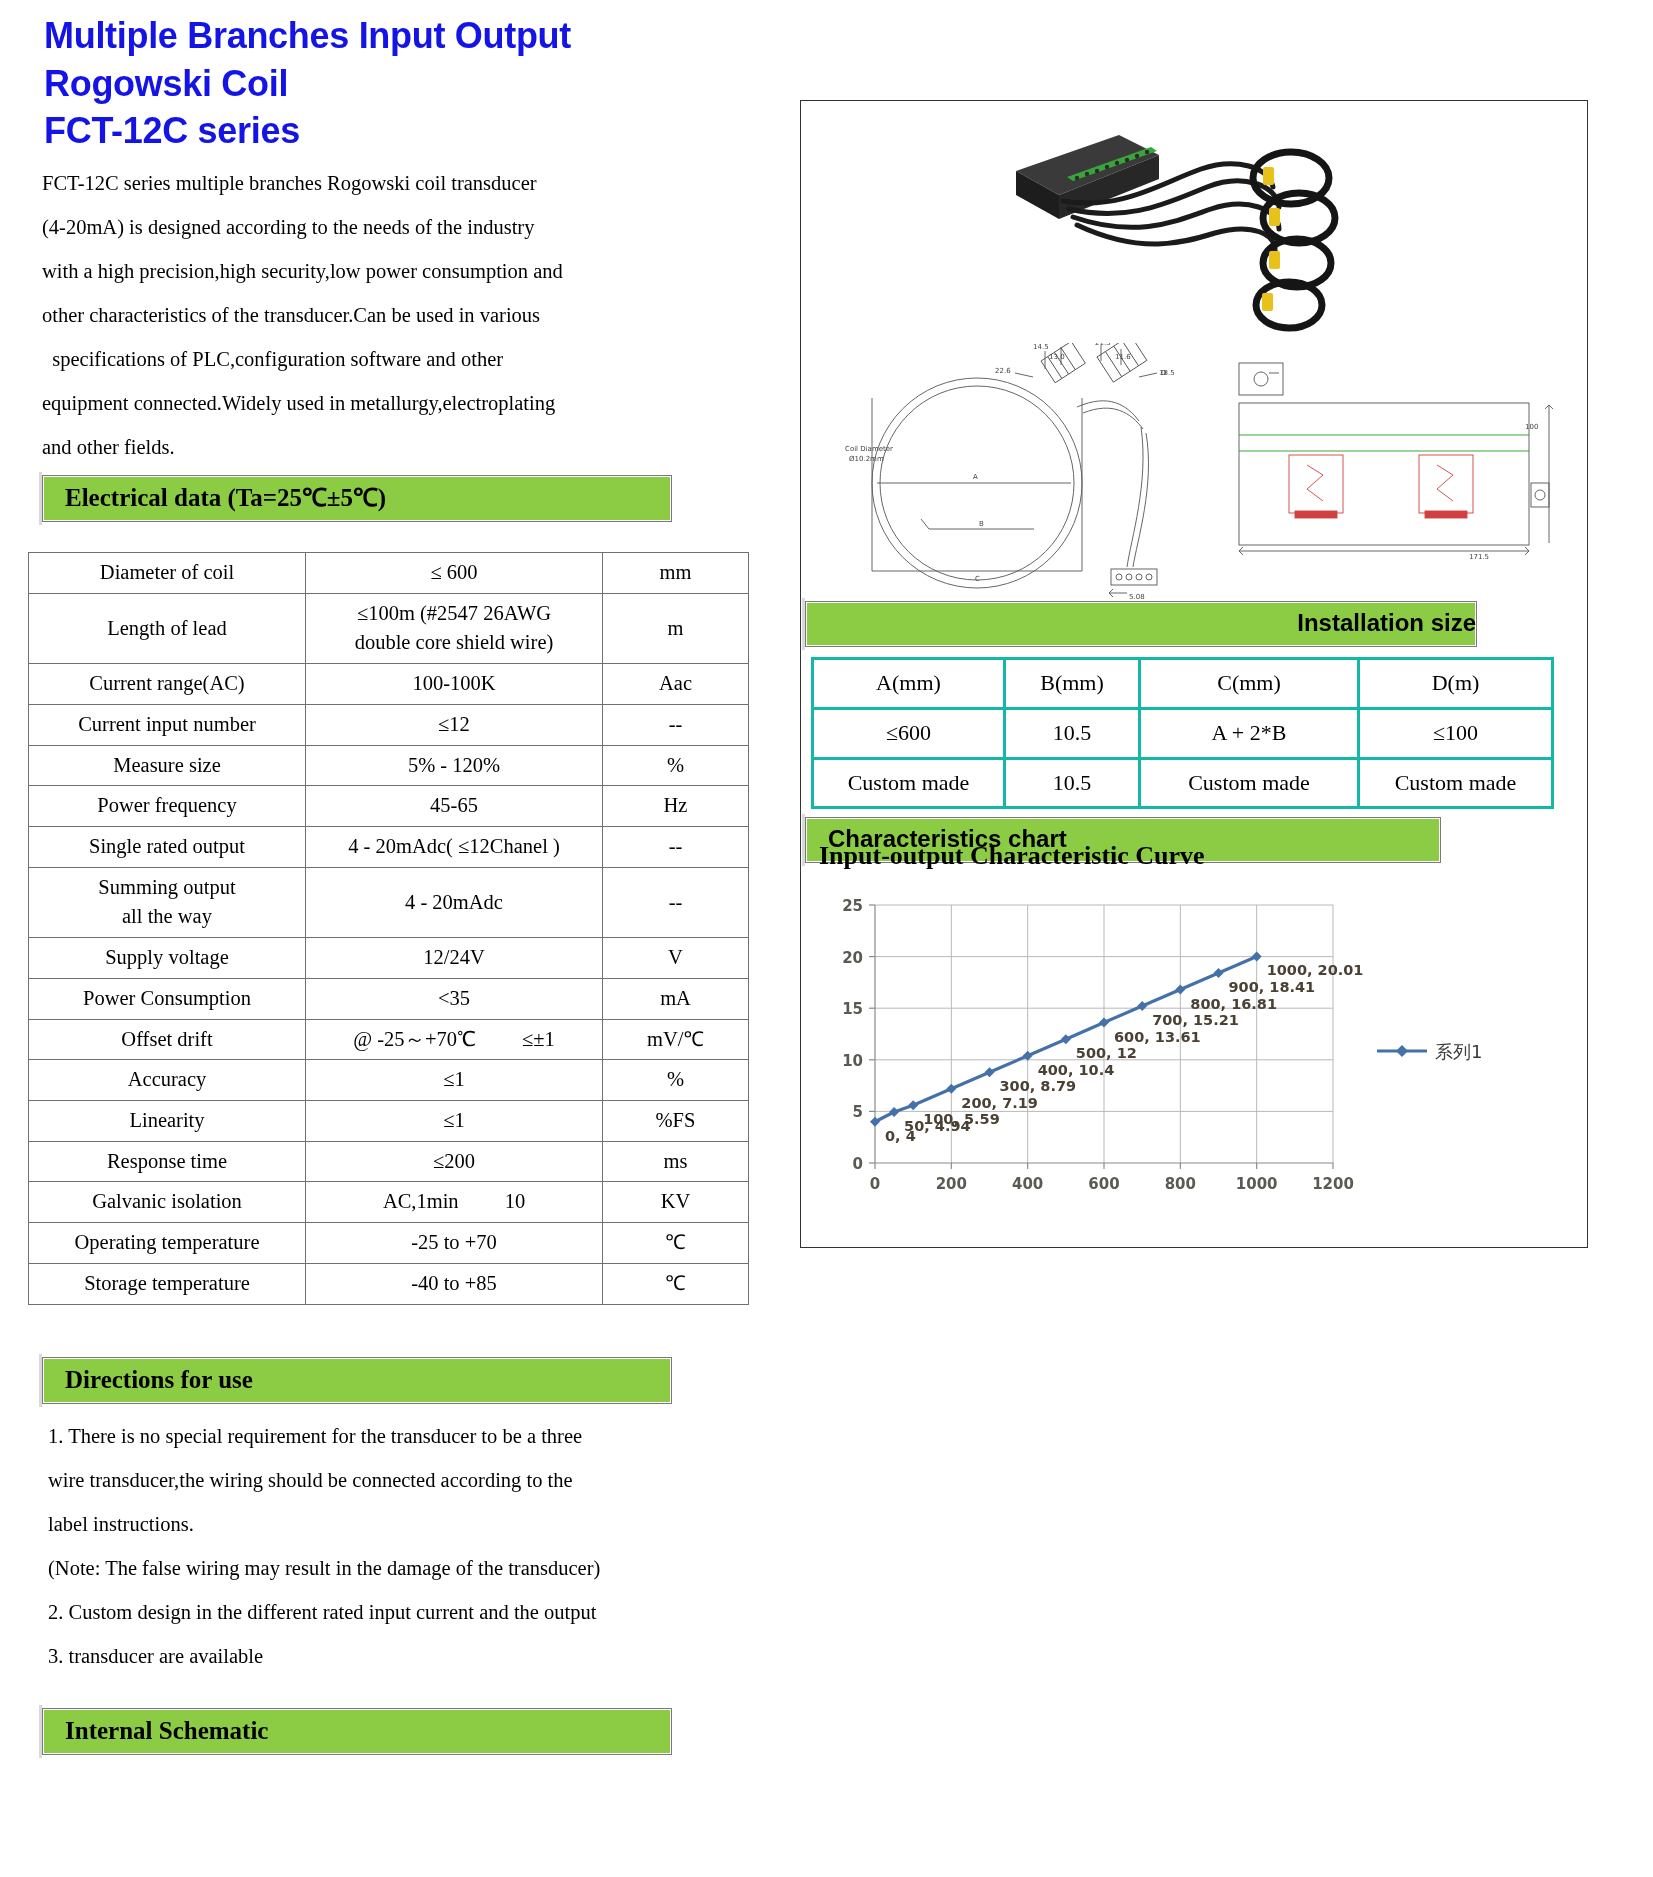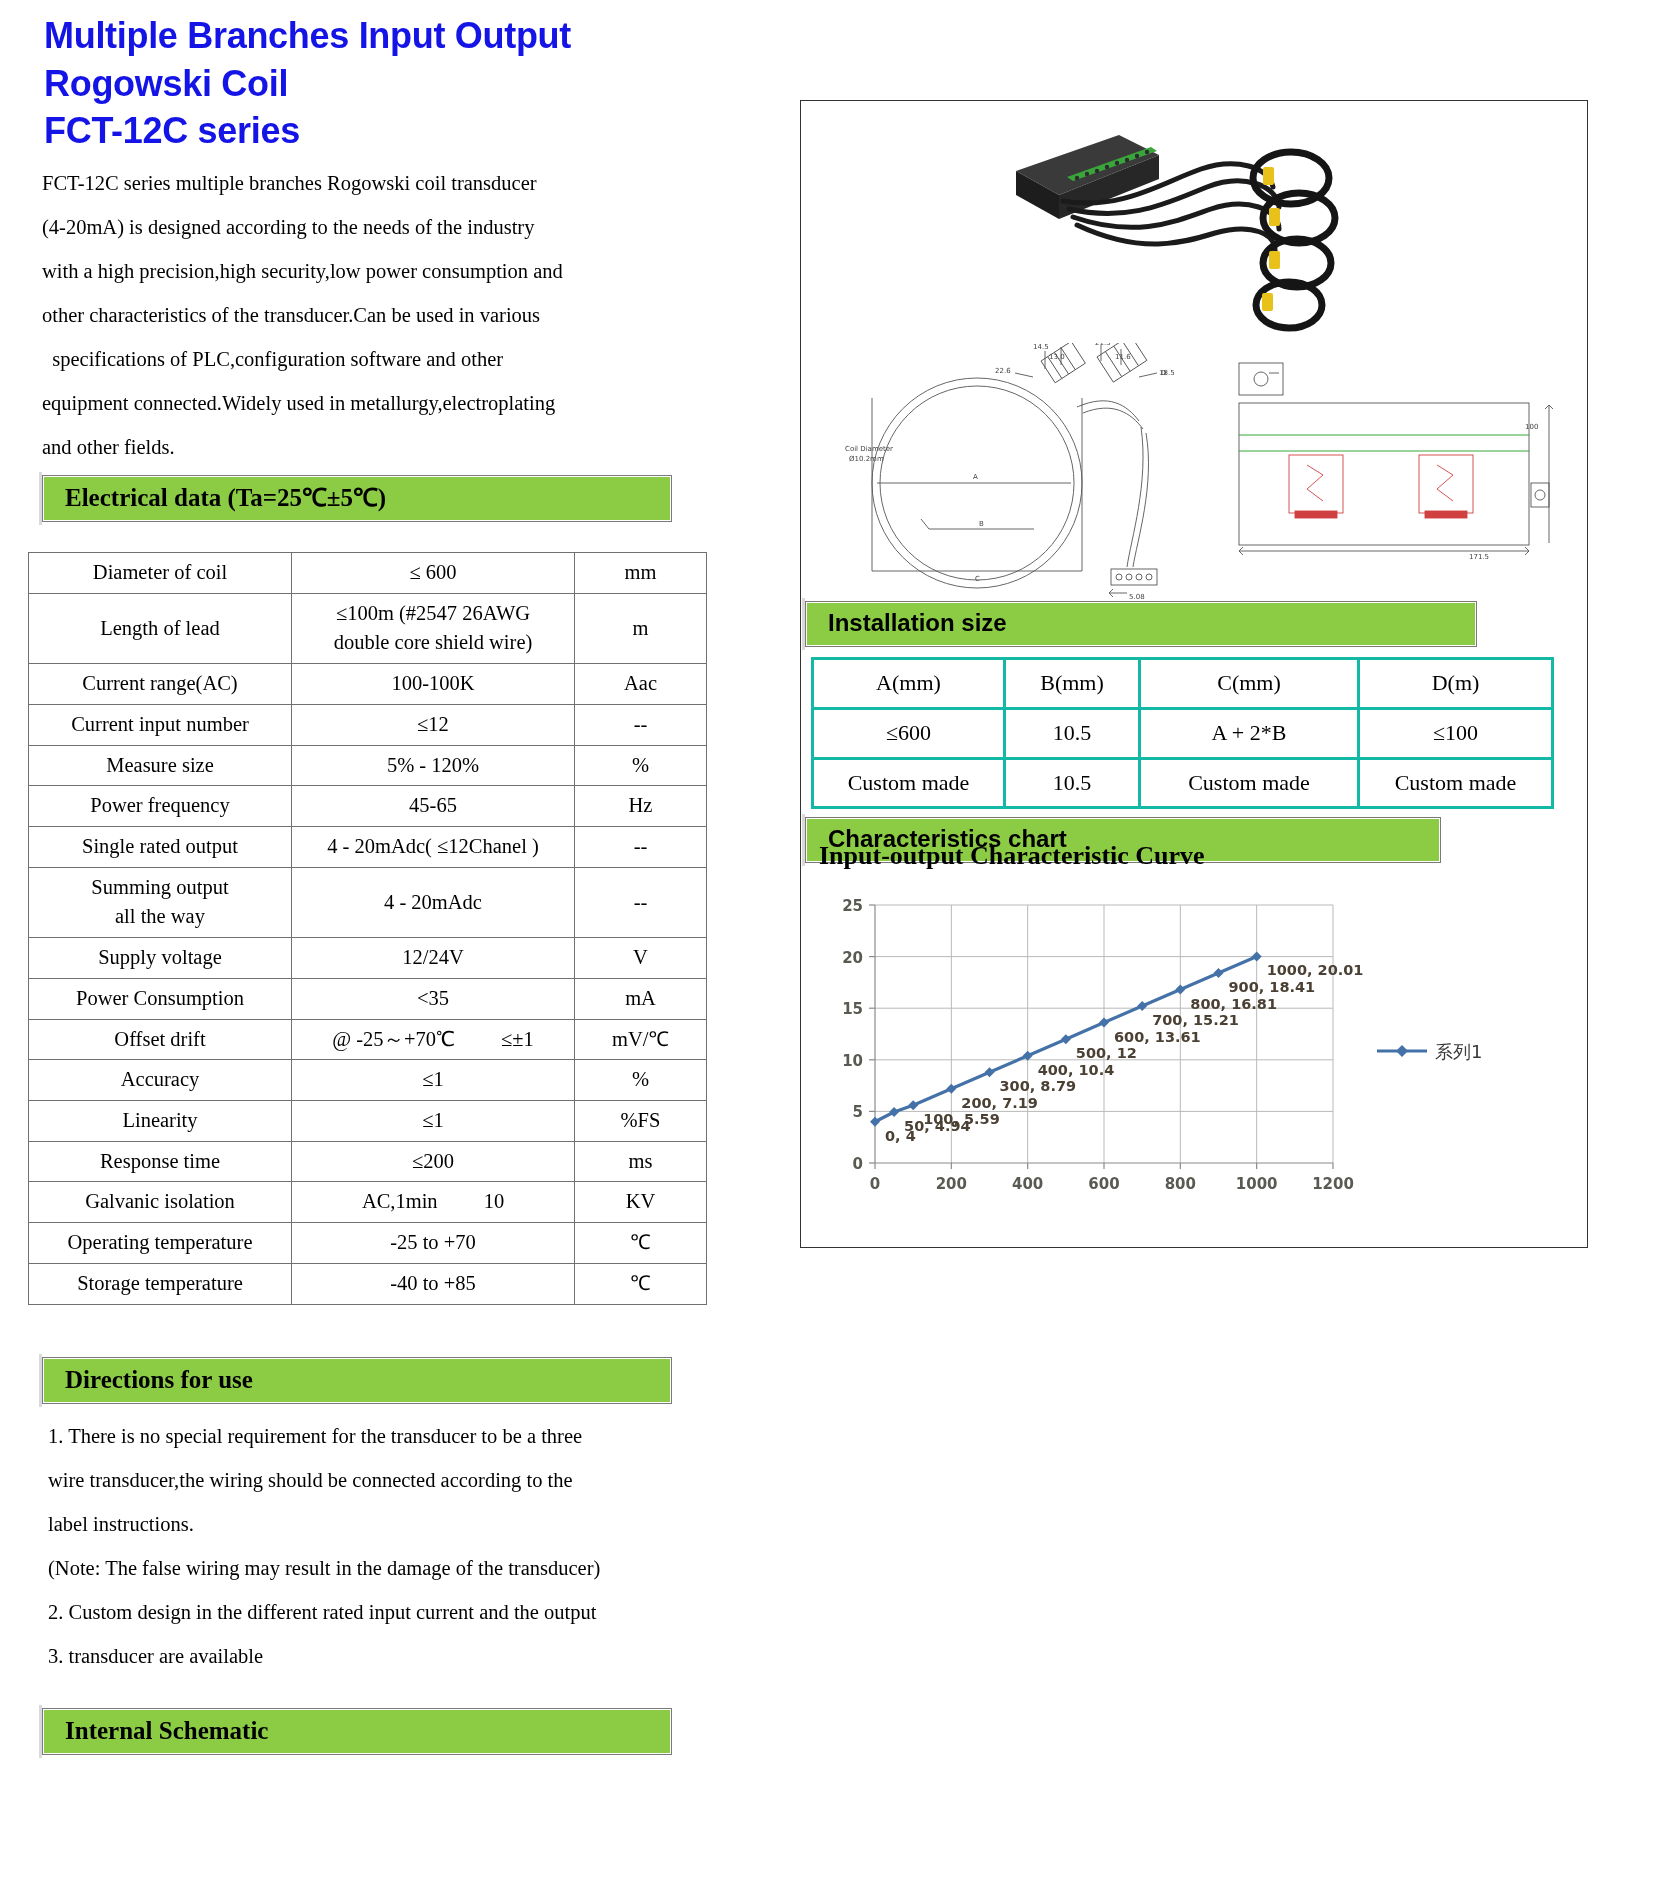--- a/index.html
+++ b/index.html
@@ -81,21 +81,21 @@
     width: 633px;
     table-layout: fixed;
     margin-top: 30px;
     font-family: "Liberation Serif", serif;
     font-size: 20.5px;
   }
   table.spec td {
     border: 1px solid #707070;
     text-align: center;
     vertical-align: middle;
-    padding: 5px 7px;
+    padding: 5px 14px;
     line-height: 1.45;
   }
   table.spec td.c1 { width: 248px; }
   table.spec td.c2 { width: 268px; }
   table.spec td.c3 { width: 117px; }
   .two-line { line-height: 1.7; }
   .val-gap { display:inline-block; width:46px; }
 
   
   .dir-list {
@@ -458,21 +458,21 @@
           <text x="186" y="30">22.6</text>
           <text x="286" y="2">21.5</text>
           <text x="306" y="16">11.6</text>
           <text x="350" y="32">18.5</text>
           <text x="320" y="256">5.08</text>
           <text x="716" y="86">100</text>
           <text x="660" y="216">171.5</text>
         </g>
       </svg>
 
-      <div class="banner-wrap banner-right" style="top:500px;">
+      <div class="banner-wrap banner-right" style="top:500px;text-align:right;">
         <div class="banner sans">
           <span>Installation size</span>
         </div>
       </div>
 
       <table class="inst">
         <tbody>
           <tr>
             <td style="width:185px">A(mm)</td>
             <td style="width:128px">B(mm)</td>

